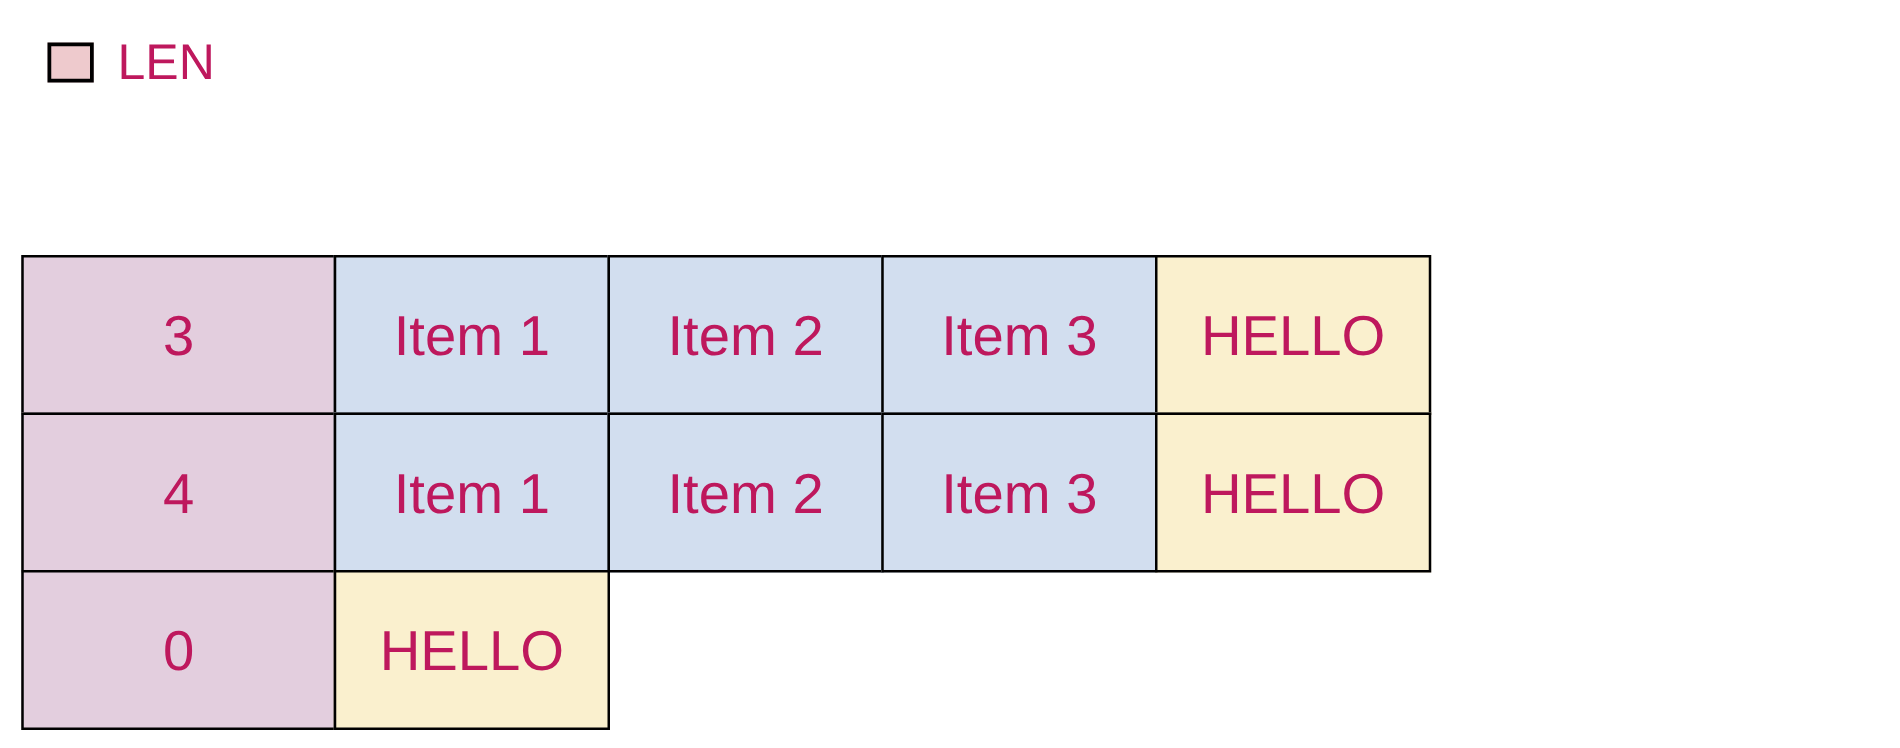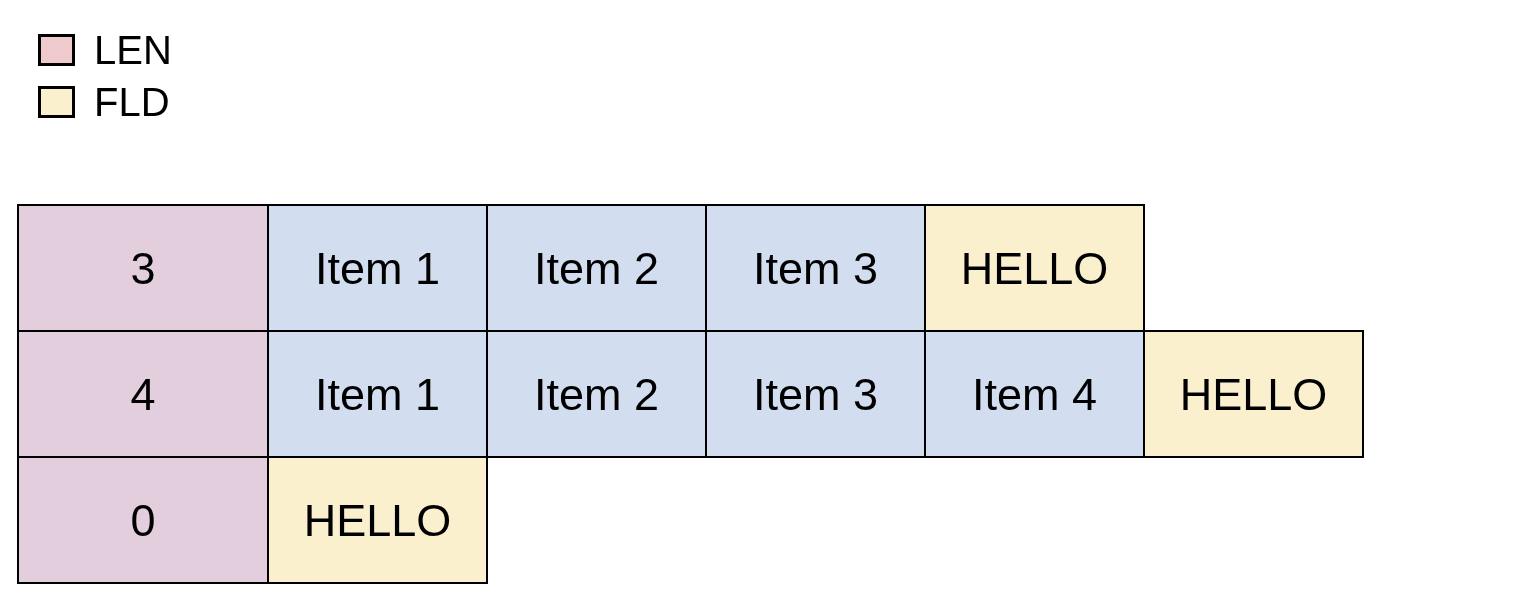--- a/index.html
+++ b/index.html
@@ -2,21 +2,21 @@
 <html><head>
 <meta charset="utf-8">
 <style>
   html, body { margin: 0; padding: 0; background: #ffffff; }
   .canvas {
     position: relative;
     width: 1520px;
     height: 598px;
     background: #ffffff;
     font-family: "Liberation Sans", sans-serif;
-    color: #000000;
+    color: #be185d;
     overflow: hidden;
   }
 
   
   .legend { position: absolute; left: 38px; top: 24px; }
   .legend-item { display: flex; align-items: center; height: 52px; }
   .legend-swatch {
     width: 31px; height: 26px;
     border: 3px solid #000000;
     margin-right: 19px;
@@ -46,42 +46,37 @@
 </head>
 <body>
 
 <div class="canvas">
 
   <div class="legend">
     <div class="legend-item">
       <span class="legend-swatch" style="background: rgb(238, 202, 205);"></span>
       <span class="legend-label">LEN</span>
     </div>
-    <div class="legend-item">
-      <span class="legend-swatch" style="background: rgb(251, 240, 206);"></span>
-      <span class="legend-label">FLD</span>
-    </div>
   </div>
 
   <div class="struct">
 
     <div class="struct-row">
       <div class="cell col-len" style="background: rgb(227, 206, 222);">3</div>
       <div class="cell col-std" style="background: rgb(210, 222, 239);">Item 1</div>
       <div class="cell col-std" style="background: rgb(210, 222, 239);">Item 2</div>
       <div class="cell col-std" style="background: rgb(210, 222, 239);">Item 3</div>
       <div class="cell col-std" style="background: rgb(250, 240, 206);">HELLO</div>
     </div>
 
     <div class="struct-row">
       <div class="cell col-len" style="background: rgb(227, 206, 222);">4</div>
       <div class="cell col-std" style="background: rgb(210, 222, 239);">Item 1</div>
       <div class="cell col-std" style="background: rgb(210, 222, 239);">Item 2</div>
       <div class="cell col-std" style="background: rgb(210, 222, 239);">Item 3</div>
-      <div class="cell col-std" style="background: rgb(210, 222, 239);">Item 4</div>
       <div class="cell col-std" style="background: rgb(250, 240, 206);">HELLO</div>
     </div>
 
     <div class="struct-row">
       <div class="cell col-len" style="background: rgb(227, 206, 222);">0</div>
       <div class="cell col-std" style="background: rgb(250, 240, 206);">HELLO</div>
     </div>
 
   </div>
 

